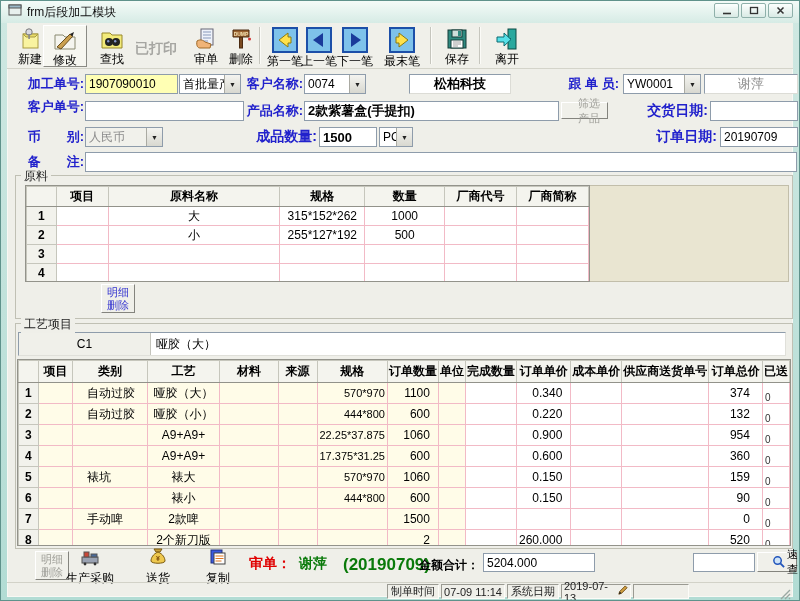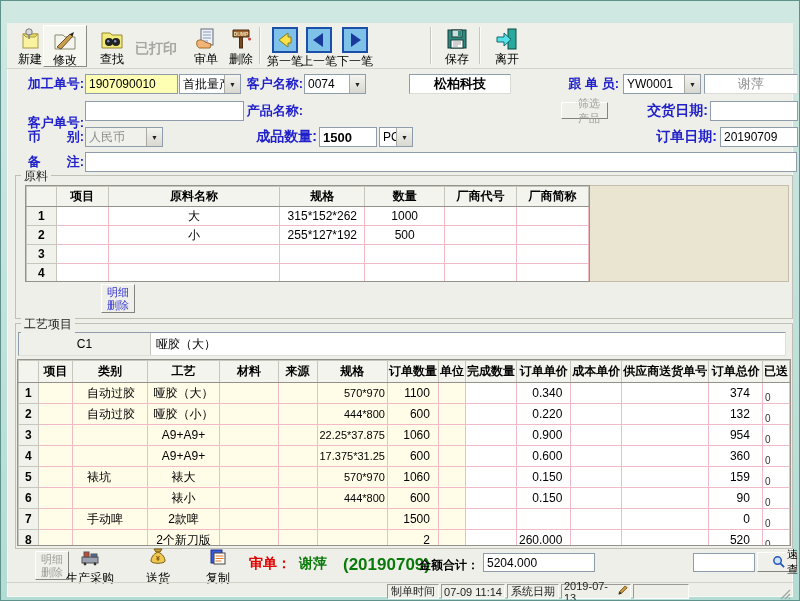--- a/index.html
+++ b/index.html
@@ -61,20 +61,44 @@
   .ftext{position:absolute;font-weight:bold;white-space:nowrap;}
   .spanel{position:absolute;top:583px;height:15px;border:1px solid;border-color:#9a9a92 #fcfcf8 #fcfcf8 #9a9a92;background:#efefe9;display:flex;align-items:center;justify-content:center;font-size:11px;color:#222;gap:2px;padding:0 2px;}
   .statusline{position:absolute;left:6px;top:581px;width:786px;border-top:1px solid #d2d2c8;}
   .grip{position:absolute;right:8px;top:585px;}
 </style>
 </head>
 <body>
 
 <div class="window">
 
+  <div class="titlebar">
+    <span><svg width="14" height="14" viewBox="0 0 14 14">
+          <rect x="1" y="2" width="12" height="10" fill="#e8f0ee" stroke="#555"></rect>
+          <rect x="1" y="2" width="12" height="3" fill="#9ab8c8" stroke="#555"></rect>
+        </svg></span>
+    <span class="title">frm后段加工模块</span>
+    <div class="winbtns">
+      <div class="winbtn">
+          <svg width="10" height="8" viewBox="0 0 10 8">
+            <path d="M1 6.5h8" stroke="#333" stroke-width="1.6"></path>
+          </svg>
+        </div>
+      <div class="winbtn">
+          <svg width="10" height="9" viewBox="0 0 10 9">
+            <rect x="1.5" y="1.5" width="7" height="6" fill="none" stroke="#333" stroke-width="1.3"></rect>
+          </svg>
+        </div>
+      <div class="winbtn">
+          <svg width="9" height="9" viewBox="0 0 9 9">
+            <path d="M1.5 1.5l6 6M7.5 1.5l-6 6" stroke="#333" stroke-width="1.5"></path>
+          </svg>
+        </div>
+    </div>
+  </div>
 
   <div class="client"></div>
   <div class="toolbarbg"></div>
 
   <div class="tbtn" style="left:7px">
     <span>
         <svg width="24" height="24" viewBox="0 0 24 24">
           <rect x="5" y="7" width="15" height="14" fill="#f9f3a0" stroke="#a89a40"></rect>
           <path d="M5 7h15l-3 3H8z" fill="#e8dc6a" stroke="#a89a40"></path>
           <circle cx="11" cy="5" r="3.2" fill="#d8d8e0" stroke="#777"></circle>
@@ -149,20 +173,29 @@
   </div>
   <div class="tbtn" style="left:332px">
     <span>
         <svg width="26" height="26" viewBox="0 0 26 26">
           <rect x="1" y="1" width="24" height="24" fill="#7ec2ea" stroke="#1c4fa8" stroke-width="2"></rect>
           <path d="M9 6l10 7L9 20z" fill="#1a3a9a"></path>
         </svg>
       </span>
     <span>下一笔</span>
   </div>
+  <div class="tbtn" style="left:378px;width:46px">
+    <span>
+        <svg width="26" height="26" viewBox="0 0 26 26">
+          <rect x="1" y="1" width="24" height="24" fill="#7ec2ea" stroke="#1c4fa8" stroke-width="2"></rect>
+          <path d="M10 6l9 7-9 7v-4H7v-6h3z" fill="#ffe14a" stroke="#8a7a10"></path>
+        </svg>
+      </span>
+    <span>最末笔</span>
+  </div>
   <div class="tsep" style="left:429px"></div>
   <div class="tbtn" style="left:434px">
     <span>
         <svg width="24" height="24" viewBox="0 0 24 24">
           <rect x="3" y="3" width="18" height="18" fill="#2f8a80" stroke="#143c38"></rect>
           <rect x="7" y="3" width="10" height="7" fill="#cfdeda" stroke="#143c38"></rect>
           <rect x="13" y="4" width="3" height="5" fill="#2f8a80"></rect>
           <rect x="6" y="13" width="12" height="8" fill="#fff" stroke="#143c38"></rect>
           <path d="M8 15h8M8 17h8M8 19h5" stroke="#888" stroke-width="0.8"></path>
         </svg>
@@ -193,23 +226,24 @@
     <span class="carrow">▼</span>
   </div>
   <div class="disp" style="left:408px;top:73px;width:102px">松柏科技</div>
   <div class="lbl" style="left:550px;top:73px;width:68px">跟 单 员:</div>
   <div class="combo" style="left:622px;top:73px;width:78px">
     <span class="cval">YW0001</span>
     <span class="carrow">▼</span>
   </div>
   <div class="disp gray" style="left:703px;top:73px;width:94px">谢萍</div>
 
-  <div class="lbl" style="left:16px;top:112px;width:67px">客户单号:</div>
+  <div class="lbl" style="left:16px;top:96px;width:67px">客户单号:</div>
   <input class="txt" style="left: 84px; top: 100px; width: 159px;" readonly="" value="">
   <div class="lbl" style="left:240px;top:100px;width:62px">产品名称:</div>
+  <input class="txt bold" style="left: 303px; top: 100px; width: 255px;" readonly="" value="2款紫薯盒(手提扣)">
   <div class="smallbtn" style="left:560px;top:101px;width:47px;height:17px">筛选产品</div>
   <div class="lbl big" style="left:640px;top:100px;width:67px">交货日期:</div>
   <input class="txt" style="left: 709px; top: 100px; width: 88px;" readonly="" value="">
 
   <div class="lbl" style="left:16px;top:126px;width:67px">币　　别:</div>
   <div class="combo disabled" style="left:84px;top:126px;width:78px">
     <span class="cval">人民币</span>
     <span class="carrow">▼</span>
   </div>
   <div class="lbl big" style="left:248px;top:126px;width:68px">成品数量:</div>

